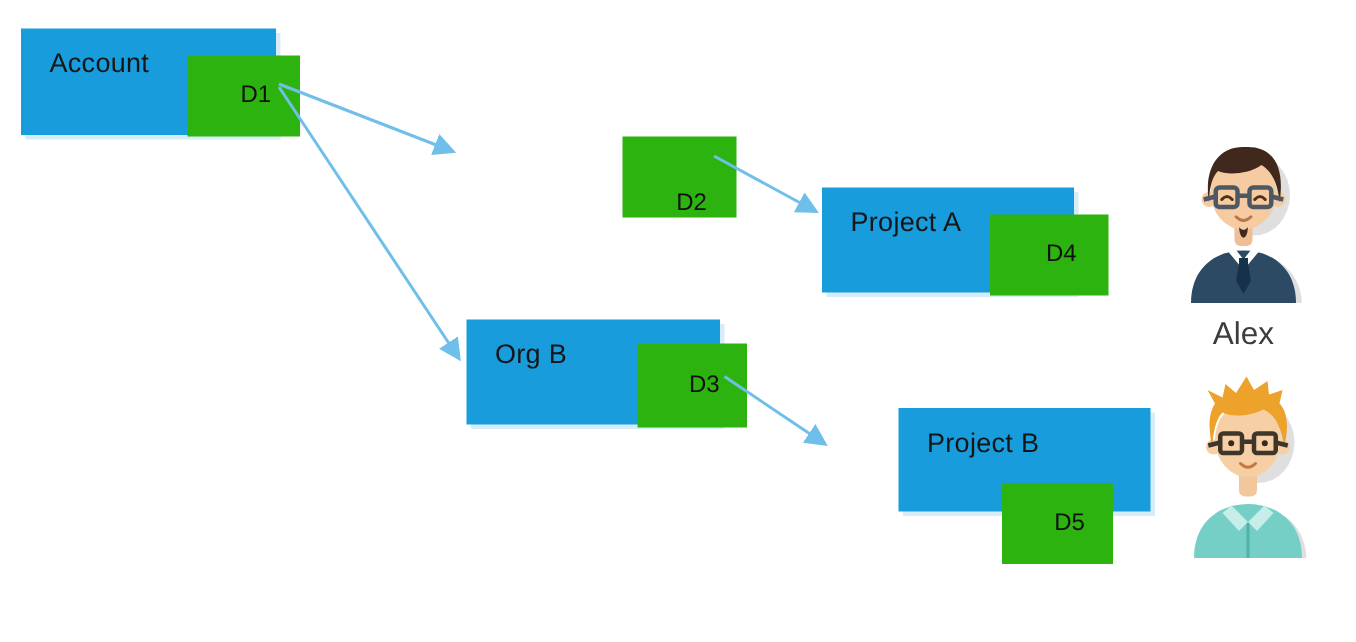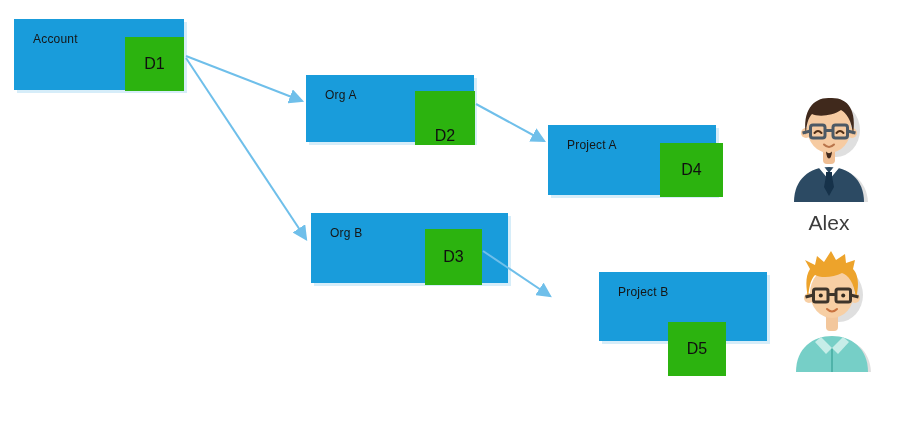--- a/index.html
+++ b/index.html
@@ -7,34 +7,34 @@
     position:relative;width:904px;height:428px;background:#ffffff;
     font-family:"Liberation Sans", sans-serif;overflow:hidden;
   }
   
   .node{
     position:absolute;background:#199CDB;
     box-shadow:3px 3px 0 rgba(25,156,219,0.18);
   }
   .node-label{
     position:absolute;left:19px;top:13px;
-    font-size:12px;color:#161616;letter-spacing:.2px;white-space:nowrap;
+    font-size:18px;color:#161616;letter-spacing:.2px;white-space:nowrap;
   }
   .token{
     position:absolute;background:#2CB30F;
     display:flex;align-items:center;justify-content:center;
-    font-size:16px;color:#101010;
+    font-size:16px;color:#101010;padding-left:16px;
   }
   #n-account  {left:14px; top:19px; width:170px;height:71px;}
   #t-d1       {left:125px;top:37px; width:59px; height:54px;}
   #n-org-a    {left:306px;top:75px; width:168px;height:67px;}
   #t-d2       {left:415px;top:91px; width:60px; height:54px;align-items:flex-end;}
   #n-project-a{left:548px;top:125px;width:168px;height:70px;}
   #t-d4       {left:660px;top:143px;width:63px; height:54px;}
-  #n-org-b    {left:311px;top:213px;width:169px;height:70px;padding-left:28px;}
+  #n-org-b    {left:311px;top:213px;width:169px;height:70px;}
   #t-d3       {left:425px;top:229px;width:57px; height:56px;text-align:right;}
   #n-project-b{left:555px;top:272px;width:168px;height:69px;margin-left:44px;}
   #t-d5       {left:668px;top:291px;width:58px; height:54px;margin-top:31px;}
 
   
   .arrows{position:absolute;left:0;top:0;width:904px;height:428px;pointer-events:none;}
 
   
   .avatar{position:absolute;}
   #avatar-alex{left:786px;top:88px;width:86px;height:114px;}
@@ -51,23 +51,20 @@
 
 <div class="canvas">
 
   <div class="node" id="n-account">
     <span class="node-label">Account</span>
   </div>
   <div class="token" id="t-d1">
     <span>D1</span>
   </div>
 
-  <div class="node" id="n-org-a">
-    <span class="node-label">Org A</span>
-  </div>
   <div class="token" id="t-d2">
     <span>D2</span>
   </div>
 
   <div class="node" id="n-project-a">
     <span class="node-label">Project A</span>
   </div>
   <div class="token" id="t-d4">
     <span>D4</span>
   </div>

